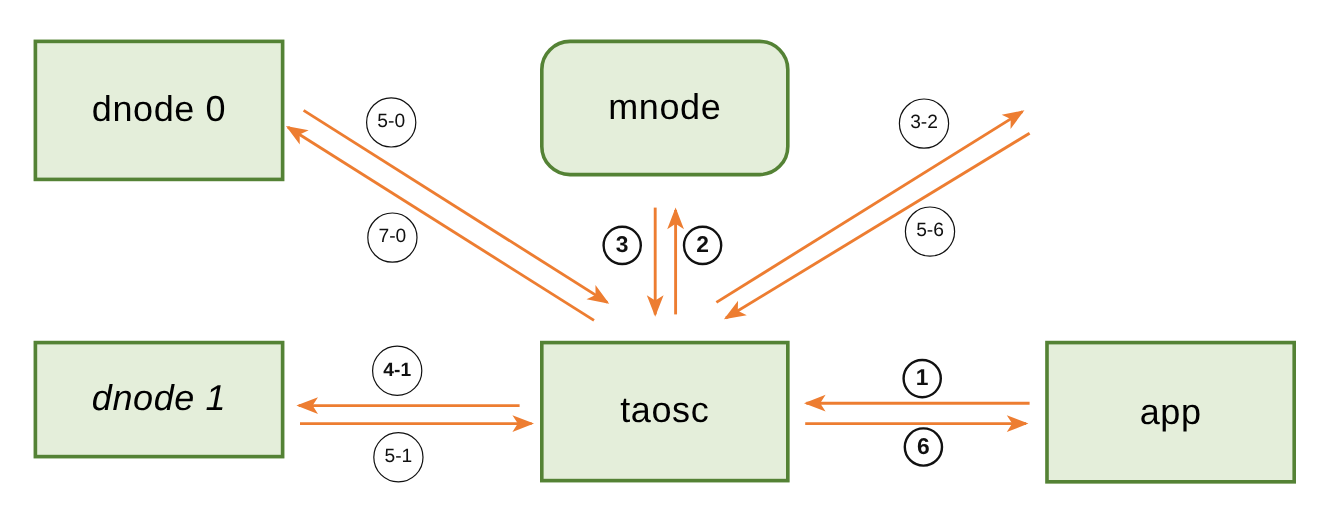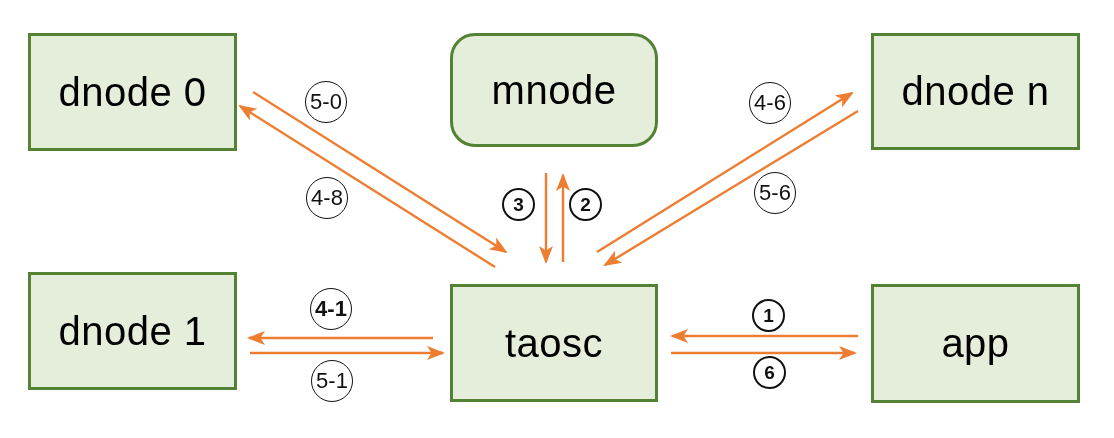--- a/index.html
+++ b/index.html
@@ -17,27 +17,27 @@
   }
   .node {
     position: absolute;
     box-sizing: border-box;
     background: var(--node-fill, #e4eeda);
     border: 3px solid var(--node-border, #548235);
     display: flex;
     align-items: center;
     justify-content: center;
     color: var(--text, #000000);
-    font-size: 40px;
+    font-size: 30px;
     letter-spacing: 0.5px;
   }
   #node-dnode0 { left: 28px;  top: 33px;  width: 209px; height: 118px; }
   #node-mnode  { left: 450px; top: 33px;  width: 208px; height: 114px; border-radius: 25px; }
   #node-dnoden { left: 871px; top: 33px;  width: 209px; height: 117px; }
-  #node-dnode1 { left: 28px;  top: 272px; width: 209px; height: 118px; }
+  #node-dnode1 { left: 28px;  top: 284px; width: 209px; height: 98px; font-style: italic; }
   #node-taosc  { left: 450px; top: 284px; width: 208px; height: 118px; }
   #node-app    { left: 871px; top: 284px; width: 209px; height: 119px; }
 
   #edges {
     position: absolute;
     left: 0; top: 0;
     width: 1114px;
     height: 438px;
   }
   .edge {
@@ -52,43 +52,40 @@
     box-sizing: border-box;
     border-radius: 50%;
     border: 1.7px solid var(--circle-border, #111111);
     background: #ffffff;
     display: flex;
     align-items: center;
     justify-content: center;
     color: var(--circle-border, #111111);
     width: 42px;
     height: 42px;
-    font-size: 22px;
+    font-size: 16px;
   }
   .elabel.digit {
     width: 33px;
     height: 33px;
     border-width: 2.4px;
     font-size: 19px;
     font-weight: 700;
   }
 </style>
 </head>
 <body>
 
 <div id="canvas">
 
   <div class="node" id="node-dnode0">
     <span>dnode 0</span>
   </div>
   <div class="node" id="node-mnode">
     <span>mnode</span>
-  </div>
-  <div class="node" id="node-dnoden">
-    <span>dnode n</span>
   </div>
   <div class="node" id="node-dnode1">
     <span>dnode 1</span>
   </div>
   <div class="node" id="node-app">
     <span>app</span>
   </div>
   <div class="node" id="node-taosc">
     <span>taosc</span>
   </div>
@@ -110,26 +107,26 @@
     <line class="edge" x1="858" y1="111" x2="605" y2="265" marker-end="url(#ah)"></line>
 
     <line class="edge" x1="433" y1="338" x2="249" y2="338" marker-end="url(#ah)"></line>
     <line class="edge" x1="250" y1="353" x2="443" y2="353" marker-end="url(#ah)"></line>
 
     <line class="edge" x1="858" y1="336" x2="672" y2="336" marker-end="url(#ah)"></line>
     <line class="edge" x1="671" y1="353" x2="855" y2="353" marker-end="url(#ah)"></line>
   </svg>
 
   <div class="elabel" style="left:305px; top:81px;">5-0</div>
-  <div class="elabel" style="left:306px; top:177px;">4-8</div>
+  <div class="elabel" style="left:306px; top:177px;">7-0</div>
 
   <div class="elabel digit" style="left:502px; top:188px;">3</div>
   <div class="elabel digit" style="left:569px; top:188px;">2</div>
 
-  <div class="elabel" style="left:749px; top:82px;">4-6</div>
+  <div class="elabel" style="left:749px; top:82px;">3-2</div>
   <div class="elabel" style="left:754px; top:172px;">5-6</div>
 
   <div class="elabel" style="left:310px; top:288px;font-weight:bold;">4-1</div>
   <div class="elabel" style="left:311px; top:360px;text-align:right;">5-1</div>
 
   <div class="elabel digit" style="left:752px; top:299px;">1</div>
   <div class="elabel digit" style="left:753px; top:356px;">6</div>
 
 </div>
 

